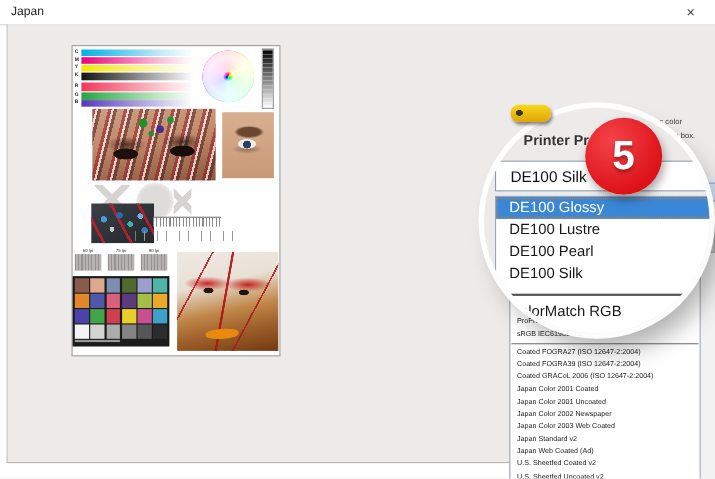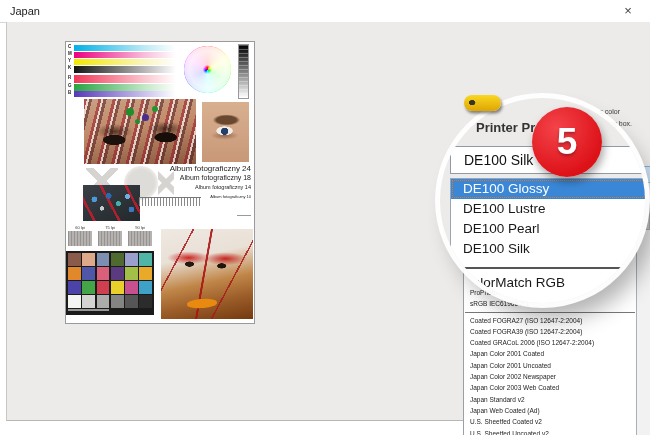--- a/index.html
+++ b/index.html
@@ -188,26 +188,20 @@
   <div class="abs" id="ph-jewel">
     <div class="gem" style="left:42px;top:9px;width:8px;height:8px;background:#1f8f2a;"></div>
     <div class="gem" style="left:58px;top:15px;width:7px;height:7px;background:#4a2e8f;"></div>
     <div class="gem" style="left:68px;top:7px;width:6px;height:6px;background:#23942f;"></div>
     <div class="gem" style="left:51px;top:20px;width:5px;height:5px;background:#2a8a30;"></div>
   </div>
   <div class="abs" id="ph-eye"></div>
   <div class="abs xmark" id="x1"></div>
   <div class="abs" id="gdisc"></div>
   <div class="abs xmark" id="x2"></div>
-  <div class="abs" id="album">
-      <div>Album fotograficzny 24</div>
-      <div>Album fotograficzny 18</div>
-      <div>Album fotograficzny 14</div>
-      <div>Album fotograficzny 10</div>
-    </div>
   <div class="abs" id="ph-beads"></div>
   <div class="abs" id="res1"></div>
   <div class="abs" id="res2"></div>
   <div class="abs" id="lpi">
       <div class="lpiblk">
         <div class="lpilab">60 lpi</div>
         <div class="lpisq"></div>
       </div>
       <div class="lpiblk">
         <div class="lpilab">75 lpi</div>

